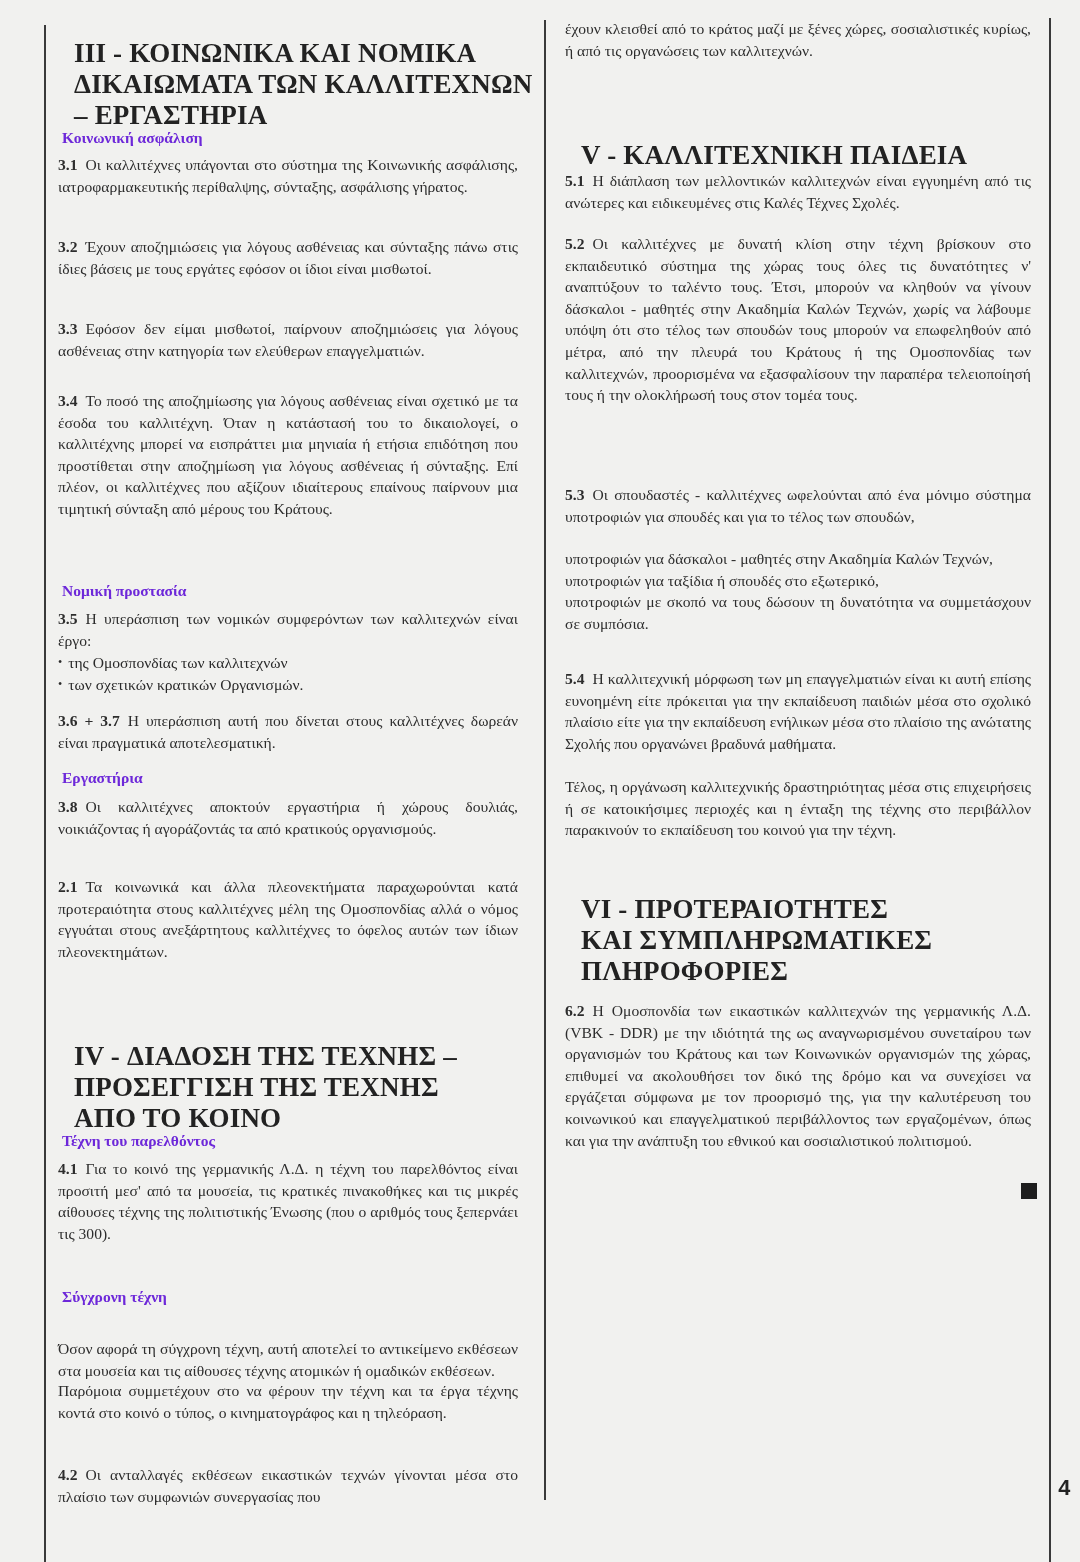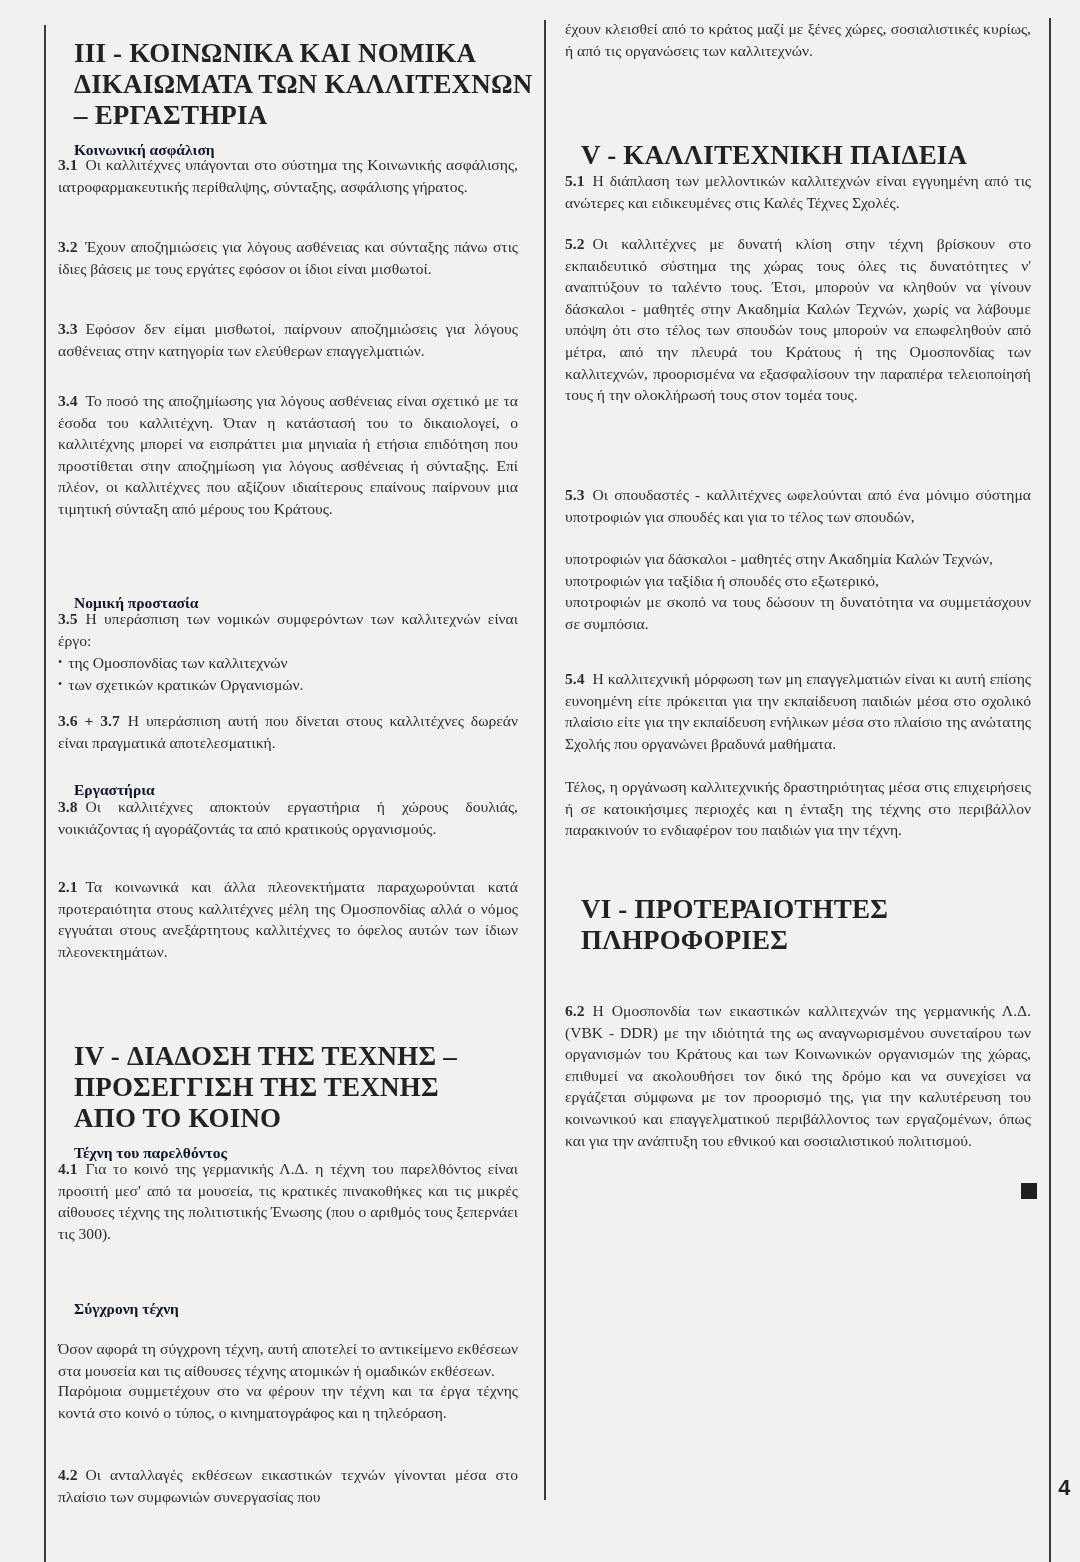--- a/index.html
+++ b/index.html
@@ -13,21 +13,21 @@
   .col { position:absolute; top:0; }
   .col-left { left:58px; width:460px; }
   .col-right { left:565px; width:466px; }
   h1.section {
     font-family:"Liberation Serif","DejaVu Serif",serif;
     font-weight:bold; font-size:27px; line-height:31px;
     margin:16px; color:#222; letter-spacing:0.2px;
   }
   h2.sub {
     font-family:"Liberation Serif","DejaVu Serif",serif;
-    font-weight:bold; font-size:15.5px; margin:16px; color:#0f172a;
+    font-weight:bold; font-size:15.5px; margin:4px; color:#6d28d9;
   }
   p.para {
     font-family:"Liberation Serif","DejaVu Serif",serif;
     font-size:15.6px; line-height:21.6px; margin:0;
     text-align:justify; color:#2d2d2d;
   }
   .num { font-weight:bold; margin-right:8px; }
   ul.bullets { list-style:none; margin:0; padding:0; }
   ul.bullets li {
     font-family:"Liberation Serif","DejaVu Serif",serif;
@@ -137,24 +137,25 @@
   </p>
   <div class="abs" style="top:548px; width:466px;">
     <p class="para">υποτροφιών για δάσκαλοι - μαθητές στην Ακαδημία Καλών Τεχνών,</p>
     <p class="para" style="text-align:left;">υποτροφιών για ταξίδια ή σπουδές στο εξωτερικό,</p>
     <p class="para">υποτροφιών με σκοπό να τους δώσουν τη δυνατότητα να συμμετάσχουν σε συμπόσια.</p>
   </div>
 
   <p class="para abs" style="top:668px; width:466px;">
     <span class="num">5.4</span><span>Η καλλιτεχνική μόρφωση των μη επαγγελματιών είναι κι αυτή επίσης ευνοημένη είτε πρόκειται για την εκπαίδευση παιδιών μέσα στο σχολικό πλαίσιο είτε για την εκπαίδευση ενήλικων μέσα στο πλαίσιο της ανώτατης Σχολής που οργανώνει βραδυνά μαθήματα.</span>
   </p>
-  <p class="para abs" style="top:776px; width:466px;">Τέλος, η οργάνωση καλλιτεχνικής δραστηριότητας μέσα στις επιχειρήσεις ή σε κατοικήσιμες περιοχές και η ένταξη της τέχνης στο περιβάλλον παρακινούν το ενδιαφέρον του παιδιών για την τέχνη.</p>
+  <p class="para abs" style="top:776px; width:466px;">Τέλος, η οργάνωση καλλιτεχνικής δραστηριότητας μέσα στις επιχειρήσεις ή σε κατοικήσιμες περιοχές και η ένταξη της τέχνης στο περιβάλλον παρακινούν το εκπαίδευση του κοινού για την τέχνη.</p>
 
   <h1 class="section abs" style="top:878px; width:480px;">
     <div>VI - ΠΡΟΤΕΡΑΙΟΤΗΤΕΣ</div>
+    <div>ΚΑΙ ΣΥΜΠΛΗΡΩΜΑΤΙΚΕΣ</div>
     <div>ΠΛΗΡΟΦΟΡΙΕΣ</div>
   </h1>
 
   <p class="para abs" style="top:1000px; width:466px;">
     <span class="num">6.2</span><span>Η Ομοσπονδία των εικαστικών καλλιτεχνών της γερμανικής Λ.Δ. (VBK - DDR) με την ιδιότητά της ως αναγνωρισμένου συνεταίρου των οργανισμών του Κράτους και των Κοινωνικών οργανισμών της χώρας, επιθυμεί να ακολουθήσει τον δικό της δρόμο και να συνεχίσει να εργάζεται σύμφωνα με τον προορισμό της, για την καλυτέρευση του κοινωνικού και επαγγελματικού περιβάλλοντος των εργαζομένων, όπως και για την ανάπτυξη του εθνικού και σοσιαλιστικού πολιτισμού.</span>
   </p>
 </div>
 
 <div class="end-mark" style="left:1021px; top:1183px;"></div>
 <div class="page-num" style="left:1046px; top:1475px; clip-path:inset(0 0 0 12px);">14</div>

